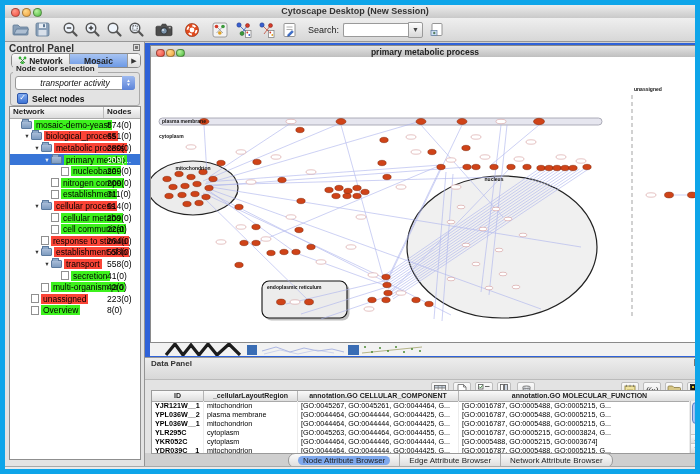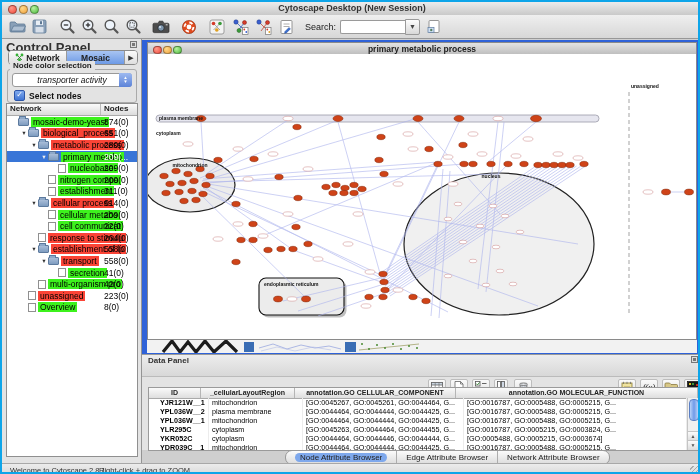--- a/index.html
+++ b/index.html
@@ -1,36 +1,36 @@
 <!DOCTYPE html>
 <html><head>
 <meta charset="utf-8">
 <style>
   html,body{margin:0;padding:0;background:#555;}
   body{font-family:"Liberation Sans",sans-serif;-webkit-font-smoothing:antialiased;}
-  .app{position:relative;width:700px;height:474px;background:#fef9c3;overflow:hidden;border:2px solid #0ea5e9;box-sizing:border-box;}
+  .app{position:relative;width:700px;height:474px;background:#fef9c3;overflow:hidden;border:5px solid #0ea5e9;box-sizing:border-box;}
   
   .titlebar{position:absolute;left:0;top:0;width:700px;height:13px;background:linear-gradient(#ececec,#c9c9c9);border-bottom:1px solid #8f8f8f;}
   .tl{position:absolute;top:3px;width:7px;height:7px;border-radius:50%;border:0.5px solid rgba(0,0,0,.35);}
   .tl.red{left:6px;background:radial-gradient(circle at 35% 30%,#ff9a8a,#f04a3c);}
   .tl.yel{left:17px;background:radial-gradient(circle at 35% 30%,#ffd98a,#f0a13c);}
   .tl.grn{left:28px;background:radial-gradient(circle at 35% 30%,#b8f2a0,#4cb93c);}
   .wtitle{position:absolute;left:0;right:0;top:1px;text-align:center;font-size:9px;font-weight:bold;color:#333;}
   
   .toolbar{position:absolute;left:0;top:13px;width:700px;height:24px;background:linear-gradient(#efefef,#d7d7d7);border-bottom:1px solid #979797;display:flex;align-items:center;padding-left:6px;box-sizing:border-box;}
   .tbtn{display:inline-flex;align-items:center;justify-content:center;width:18px;height:18px;flex:none;}
   .gap4{margin-left:4px}.gap10{margin-left:10px}.gap5{margin-left:5px}
   .search-label{font-size:9px;color:#222;margin-left:10px;}
   .search-box{margin-left:4px;width:64px;height:12px;background:#fff;border:1px solid #9a9a9a;border-right:none;border-radius:2px 0 0 2px;}
   .search-drop{width:13px;height:14px;background:linear-gradient(#fdfdfd,#d8d8d8);border:1px solid #9a9a9a;border-radius:0 2px 2px 0;font-size:7px;color:#444;display:inline-flex;align-items:center;justify-content:center;}
   
   .main{position:absolute;left:0;top:37px;width:700px;height:424px;}
   
   .cpanel{position:absolute;left:0;top:0;width:140px;height:424px;background:#e3e3e3;border-right:1px solid #949494;box-sizing:border-box;}
-  .cp-head{position:absolute;left:0;top:0;width:100%;height:11px;font-size:13px;font-weight:bold;color:#333;padding:1px 0 0 4px;box-sizing:border-box;}
+  .cp-head{position:absolute;left:0;top:0;width:100%;height:11px;font-size:10px;font-weight:bold;color:#333;padding:1px 0 0 4px;box-sizing:border-box;}
   .float-ic{position:absolute;right:4px;top:2px;width:7px;height:7px;border:1px solid #777;background:#ddd;box-sizing:border-box;}
   .float-ic::before{content:"";position:absolute;left:1px;top:1px;width:3px;height:3px;background:#777;}
   .cp-tabs{position:absolute;left:6px;top:11px;width:128px;height:13px;display:flex;border:1px solid #8a8a8a;border-radius:4px;overflow:hidden;background:#f2f2f2;}
   .cp-tab{flex:1;display:flex;align-items:center;justify-content:center;font-size:8.5px;font-weight:bold;color:#222;border-right:1px solid #9a9a9a;background:linear-gradient(#fbfbfb,#dedede);}
   .cp-tab.sel{background:linear-gradient(#a8c4f2,#6d9ae6);}
   .cp-tab-arrow{width:12px;display:flex;align-items:center;justify-content:center;font-size:7px;color:#333;background:linear-gradient(#fbfbfb,#dedede);}
   .groupbox{position:absolute;left:5px;top:30px;width:130px;height:34px;border:1px solid #aaa;border-radius:3px;box-sizing:border-box;}
   .group-title{position:absolute;left:8px;top:22px;font-size:8px;font-weight:bold;color:#222;background:#e3e3e3;padding:0 3px;z-index:2;}
   .combo{position:absolute;left:10px;top:34px;width:120px;height:14px;background:#fff;border:1px solid #999;border-radius:3px;box-sizing:border-box;font-size:8.5px;color:#111;display:flex;align-items:center;justify-content:center;font-style:italic;}
   .combo-step{position:absolute;right:-1px;top:-1px;width:13px;height:14px;background:linear-gradient(#9db9f0,#5c83d8);border-radius:0 3px 3px 0;display:flex;flex-direction:column;align-items:center;justify-content:center;color:#fff;font-size:4.5px;line-height:4px;}
@@ -70,21 +70,21 @@
   .dpanel{position:absolute;left:0;top:315px;width:560px;height:96px;background:#e3e3e3;border-top:1px solid #9a9a9a;box-sizing:border-box;}
   .dp-head{position:relative;height:22px;font-size:8px;font-weight:bold;color:#333;padding:1px 0 0 6px;box-sizing:border-box;background:linear-gradient(#ededed,#d8d8d8);border-bottom:1px solid #bbb;}
   .dp-toolbar{position:relative;height:21px;}
   .dbtn{position:absolute;top:2px;width:18px;height:16px;border:1px solid #bdbdbd;border-radius:2px;background:linear-gradient(#fafafa,#e2e2e2);display:flex;align-items:center;justify-content:center;box-sizing:border-box;}
   .dp-table{position:absolute;left:6px;top:32px;width:551px;height:64px;background:#fff;border:1px solid #9a9a9a;box-sizing:border-box;}
   .dp-thead{display:flex;height:10px;background:linear-gradient(#fafafa,#dedede);border-bottom:1px solid #aaa;font-size:7px;font-weight:bold;color:#222;}
   .dp-thead span{border-right:1px solid #b5b5b5;box-sizing:border-box;text-align:center;overflow:hidden;white-space:nowrap;padding-top:1px;}
   .dp-rows{position:absolute;left:0;top:10px;right:11px;bottom:0;overflow:hidden;}
   .dprow{display:flex;height:9px;font-size:7.2px;color:#000;white-space:nowrap;}
   .dprow .c{overflow:hidden;padding-left:3px;box-sizing:border-box;border-right:1px solid #ececec;}
-  .dprow .c0{font-weight:bold;margin-left:8px;}
+  .dprow .c0{font-weight:bold;}
   .c0{width:52px;flex:none;}.c1{width:94px;flex:none;}.c2{width:161px;flex:none;}.c3{flex:1;}
   .dp-scroll{position:absolute;right:0;top:10px;bottom:0;width:11px;background:#f0f0f0;border-left:1px solid #c5c5c5;box-sizing:border-box;}
   .dp-thumb{position:absolute;left:1px;top:1px;width:8px;height:20px;border-radius:4px;background:linear-gradient(90deg,#b9d2f8,#6f9ae8,#b9d2f8);border:0.5px solid #5b7fc4;}
   .dp-arr{position:absolute;left:0;width:10px;height:9px;font-size:5px;color:#555;text-align:center;line-height:9px;background:linear-gradient(#fbfbfb,#dcdcdc);border-top:1px solid #c5c5c5;}
   .dp-arr.up{bottom:9px;}.dp-arr.dn{bottom:0;}
   
   .dp-tabs{position:absolute;left:143px;top:411px;height:13px;display:inline-flex;border:1px solid #9a9a9a;border-radius:7px;background:linear-gradient(#fbfbfb,#dcdcdc);overflow:hidden;}
   .dp-tab{display:flex;align-items:center;font-size:8px;color:#222;padding:0 9px;border-right:1px solid #adadad;}
   .dp-tab:last-child{border-right:none;}
   .dp-tab.sel span{background:#7ea8ec;border-radius:6px;padding:0 5px;}

